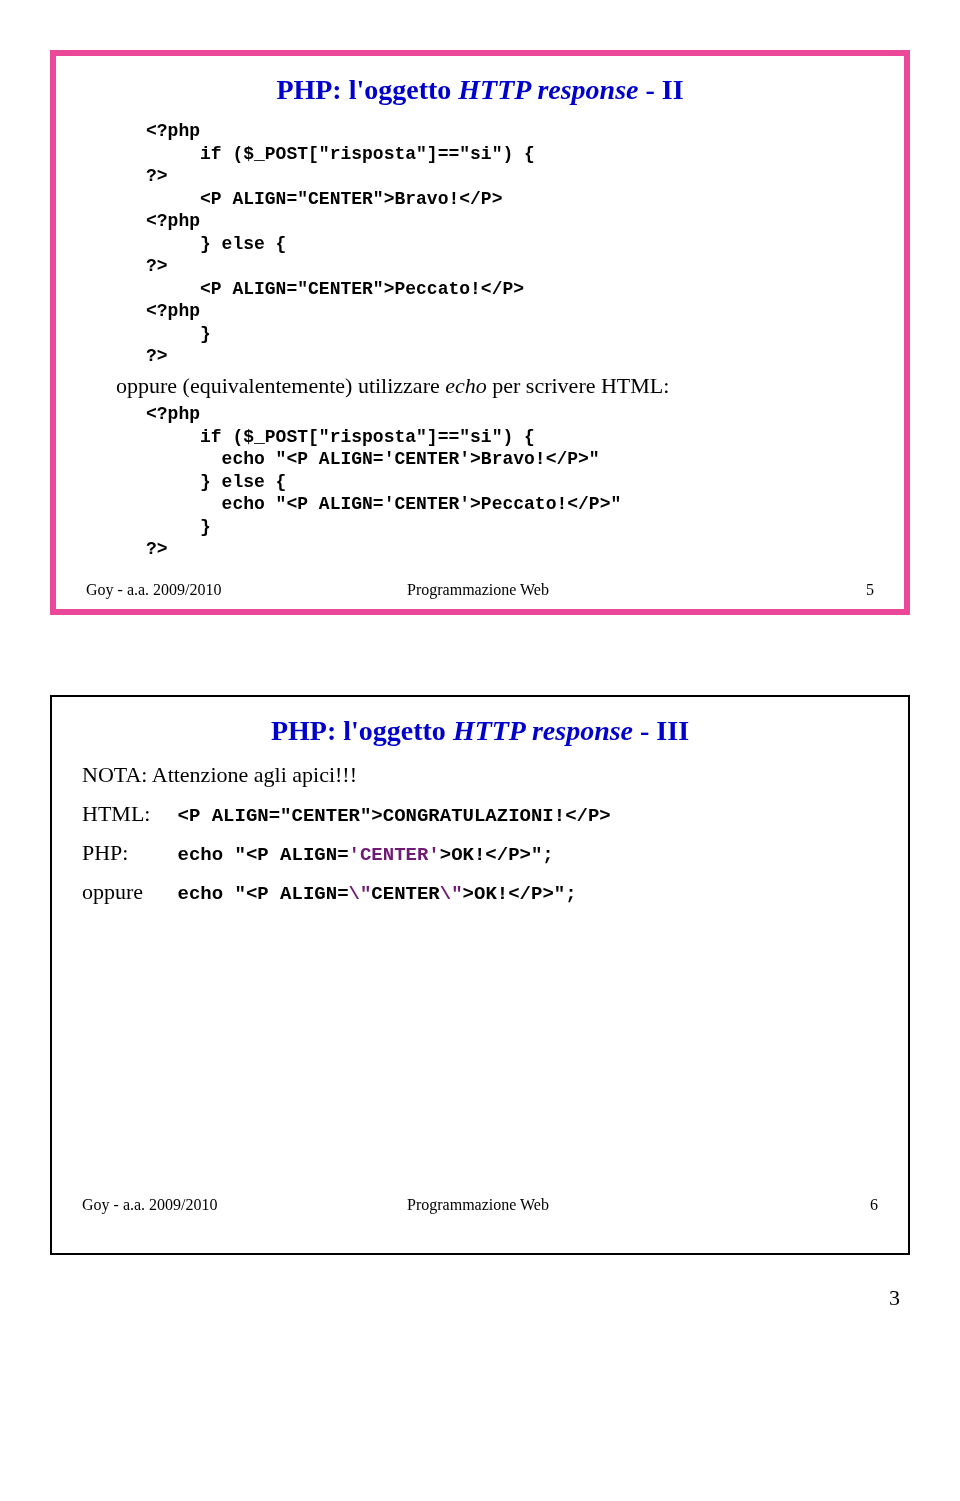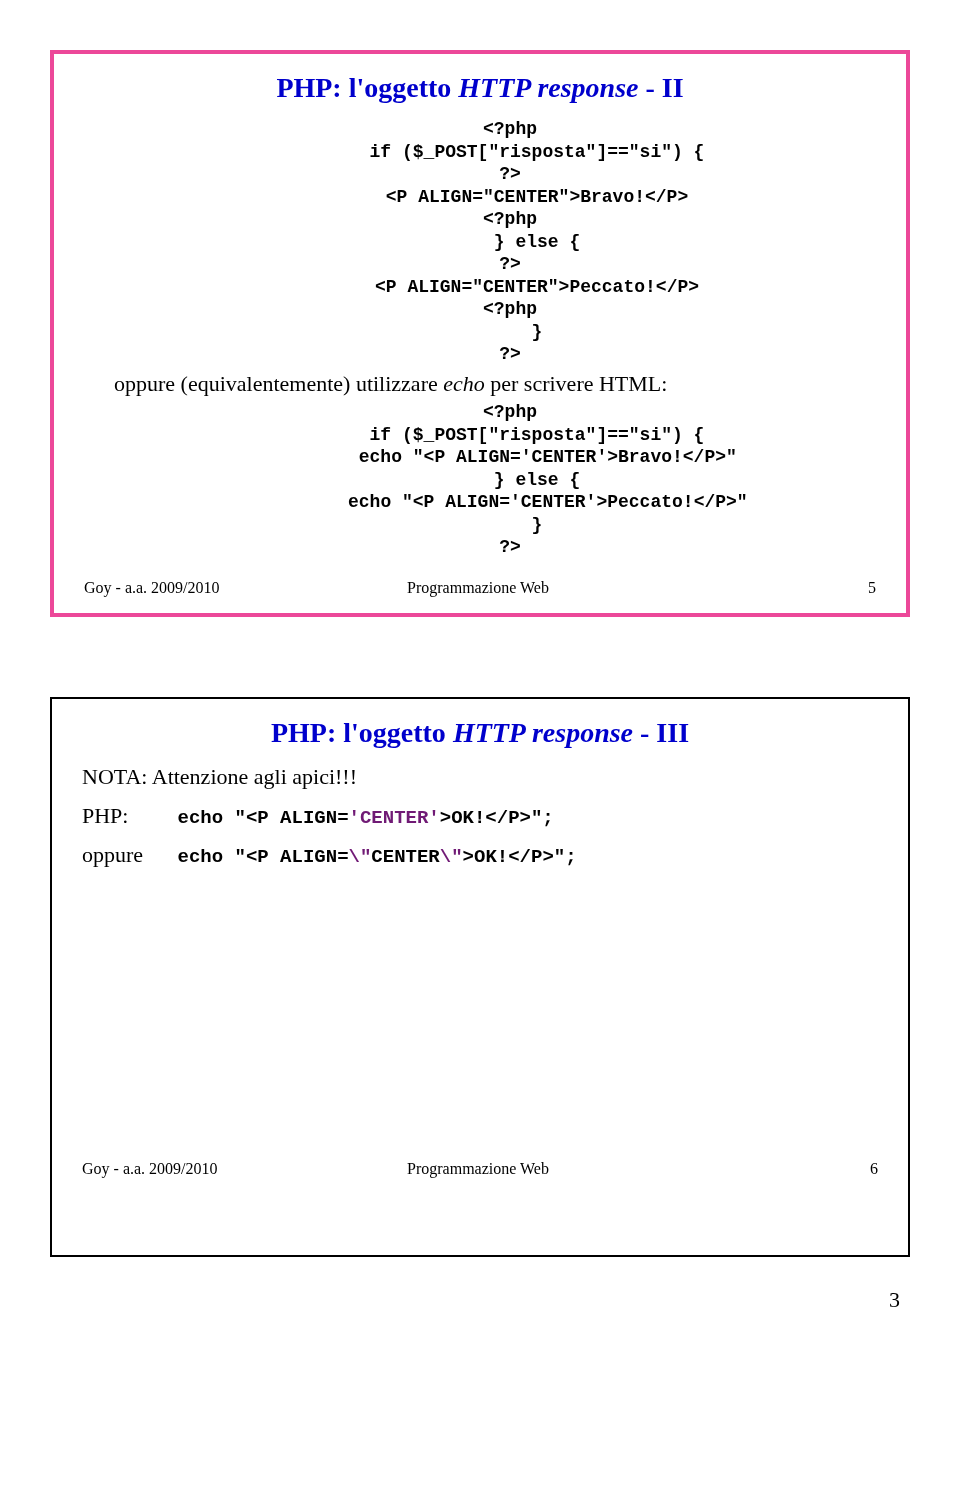--- a/index.html
+++ b/index.html
@@ -8,23 +8,23 @@
     font-family: "Times New Roman", Times, serif;
     color: #000;
   }
   .page {
     width: 960px;
     margin: 0 auto;
     background: #fff;
     position: relative;
   }
   .slide-frame {
-    border: 4px solid #ec4899;
+    border: 6px solid #ec4899;
     margin: 50px 50px 20px 50px;
-    padding: 18px 30px 14px 30px;
+    padding: 18px 30px 8px 30px;
     box-sizing: border-box;
     min-height: 560px;
   }
   .slide-frame2 {
     border: 2px solid #000;
     margin: 80px 50px 20px 50px;
     padding: 18px 30px 14px 30px;
     box-sizing: border-box;
     min-height: 560px;
   }
@@ -49,21 +49,21 @@
   .body .ital { font-style: italic; }
   .body b { font-weight: normal; }
   .indent1 { margin-left: 30px; }
   .code {
     font-family: "Courier New", Courier, monospace;
     font-weight: bold;
     white-space: pre;
     font-size: 18px;
     line-height: 1.25;
   }
-  .codeblock-inner { margin: 4px 0 4px 60px; text-align: center; }
+  .codeblock-inner { margin: 4px 0 4px 60px; }
   .red { color: #701a75; }
   .footer {
     margin-top: 20px;
     font-size: 16px;
     position: relative;
     height: 20px;
   }
   .footer .left { position: absolute; left: 0; }
   .footer .center { position: absolute; left: 0; right: 4px; text-align: center; }
   .footer .right { position: absolute; right: 0; }
@@ -120,20 +120,24 @@
   <div class="slide-frame2">
     <div class="title">
       <span class="blue">PHP: l'oggetto </span><span class="blueital">HTTP response</span><span class="blue"> - III</span>
     </div>
 
     <div class="body">
       <div class="nota-line">
         <span>NOTA: Attenzione agli </span><b>apici</b><span>!!!</span>
       </div>
 
+      <div class="row">
+        <span class="lbl-col">HTML:</span>
+        <span class="val-col"><span class="code">&lt;P ALIGN="CENTER"&gt;CONGRATULAZIONI!&lt;/P&gt;</span></span>
+      </div>
 
       <div class="row">
         <span class="lbl-col">PHP:</span>
         <span class="val-col"><span class="code"><span>echo "&lt;P ALIGN=</span><span class="red">'CENTER'</span><span>&gt;OK!&lt;/P&gt;";</span></span></span>
       </div>
 
       <div class="row">
         <span class="lbl-col">oppure</span>
         <span class="val-col"><span class="code"><span>echo "&lt;P ALIGN=</span><span class="red">\"</span><span>CENTER</span><span class="red">\"</span><span>&gt;OK!&lt;/P&gt;";</span></span></span>
       </div>

